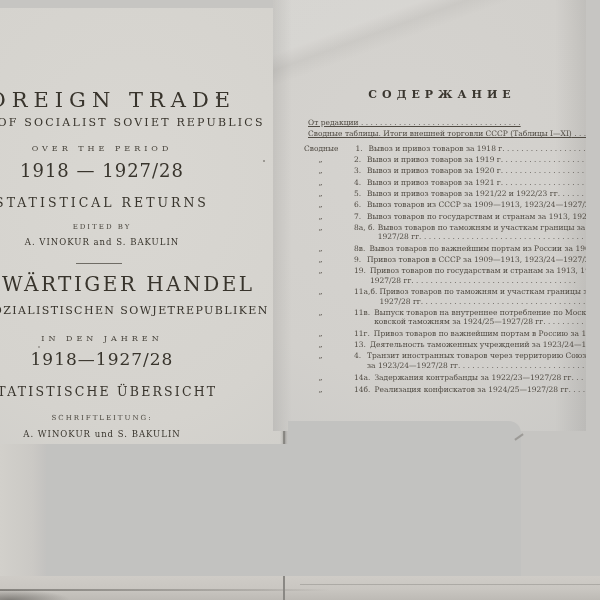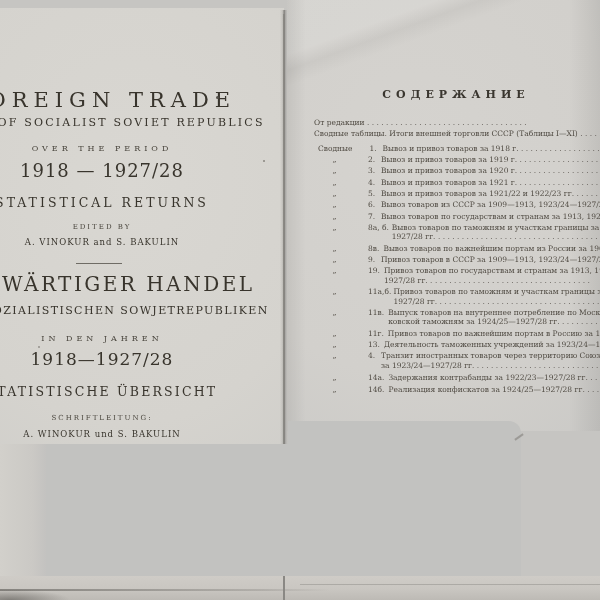--- a/index.html
+++ b/index.html
@@ -23,37 +23,37 @@
   .lp-rule{position:absolute;left:76px;top:255px;width:46px;height:1px;background:#6f6c65;}
   .speck{position:absolute;border-radius:50%;background:#55524b;}
 
   
   .gutter{position:absolute;left:280px;top:10px;width:8px;height:436px;
     background:linear-gradient(90deg, rgba(90,88,83,0) 0%, rgba(82,80,76,0.12) 30%,
                rgba(70,68,64,0.55) 52%, rgba(90,88,83,0.18) 72%, rgba(90,88,83,0) 100%);}
   .gutter-core{position:absolute;left:283px;top:14px;width:2px;height:432px;background:#86847f;opacity:.8;}
 
   
-  .right-page{position:absolute;left:287px;top:0;width:313px;height:431px;overflow:hidden;
+  .right-page{position:absolute;left:273px;top:0;width:313px;height:431px;overflow:hidden;
     background:
       linear-gradient(90deg, rgba(0,0,0,0.07) 0%, rgba(0,0,0,0) 6%),
       linear-gradient(270deg, rgba(0,0,0,0.08) 0%, rgba(0,0,0,0) 10%),
       linear-gradient(160deg, rgba(255,255,255,0.10) 10%, rgba(0,0,0,0.04) 13%, rgba(0,0,0,0) 16%),
       radial-gradient(120% 95% at 40% 35%, #d5d3cf 0%, #d2d0cc 55%, #cbcac7 85%, #c6c5c2 100%);}
   .rp-heading{position:absolute;left:69px;top:88px;width:200px;text-align:center;
     font-size:11px;font-weight:bold;letter-spacing:5px;color:#3a362f;white-space:nowrap;}
   .toc{position:absolute;left:19px;top:118px;width:320px;
     font-size:7.5px;line-height:9.5px;color:#504b43;}
   .toc-row{display:flex;align-items:flex-start;margin-bottom:1.8px;white-space:nowrap;}
   .toc-pref{flex:0 0 45px;padding-left:12px;box-sizing:border-box;}
   .pref-ditto{text-align:center;font-size:8px;}
   .toc-num{margin-left:17px;min-width:9px;}
   .toc-text{margin-left:4px;overflow:hidden;max-width:235px;}
   .toc-text .cont{display:block;}
-  .toc-plain .toc-text{margin-left:8px;max-width:300px;}
+  .toc-plain .toc-text{margin-left:16px;max-width:300px;text-decoration:underline;}
   .dots{color:#55504a;}
 
   
   .flat-gray-a{position:absolute;left:0;top:444px;width:521px;height:132px;background:#c2c2c0;}
   .flat-gray-b{position:absolute;left:288px;top:421px;width:233px;height:30px;background:#c2c2c0;
                border-top-right-radius:12px;}
   .left-edge-strip{position:absolute;left:0;top:444px;width:46px;height:132px;
     background:linear-gradient(90deg,#d2d0cb 0%, #cbc9c5 70%, #c3c2c0 100%);}
   .bottom-band{position:absolute;left:0;top:576px;width:600px;height:24px;
     background:linear-gradient(180deg,#cfccc7 0%, #c9c6c1 55%, #bdbab5 100%);}

